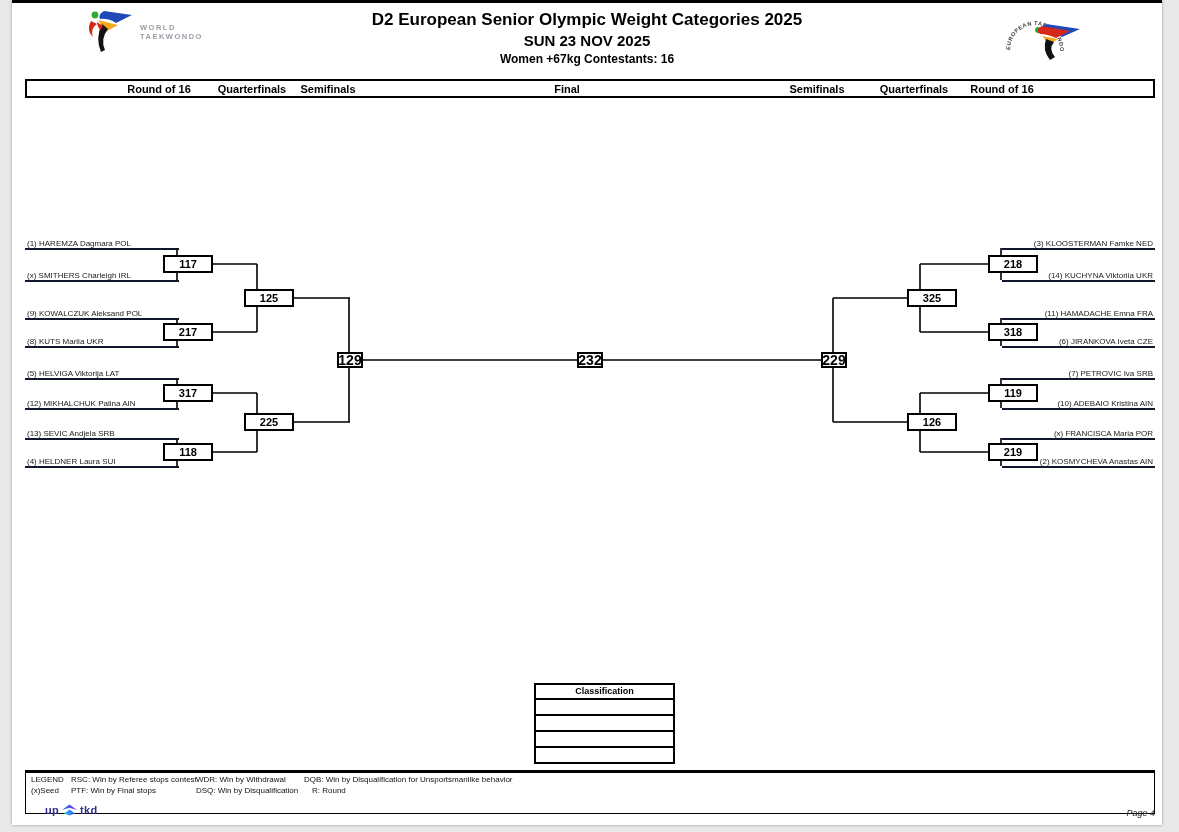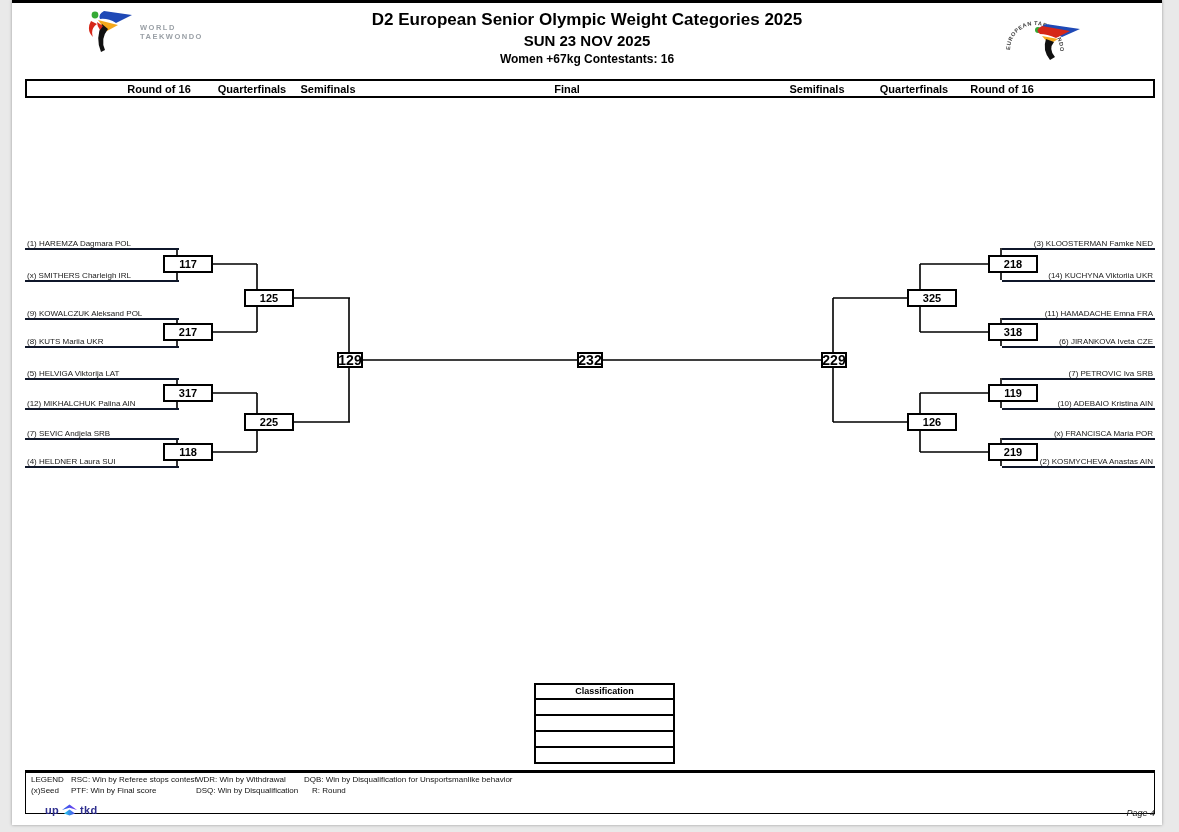--- a/index.html
+++ b/index.html
@@ -137,21 +137,21 @@
            M920,264 H1001 M920,332 H1001 M920,393 H1001 M920,452 H1001
            M1001,248 V280 M1001,318 V346 M1001,378 V408 M1001,438 V466" fill="none" stroke="#000" stroke-width="1.6"></path>
     </svg>
 
     <div class="slot L" style="top:235px">(1) HAREMZA Dagmara POL</div>
     <div class="slot L" style="top:267px">(x) SMITHERS Charleigh IRL</div>
     <div class="slot L" style="top:305px">(9) KOWALCZUK Aleksand POL</div>
     <div class="slot L" style="top:333px">(8) KUTS Mariia UKR</div>
     <div class="slot L" style="top:365px">(5) HELVIGA Viktorija LAT</div>
     <div class="slot L" style="top:395px">(12) MIKHALCHUK Palina AIN</div>
-    <div class="slot L" style="top:425px">(7) SEVIC Andjela SRB</div>
+    <div class="slot L" style="top:425px">(13) SEVIC Andjela SRB</div>
     <div class="slot L" style="top:453px">(4) HELDNER Laura SUI</div>
 
     <div class="slot R" style="top:235px">(3) KLOOSTERMAN Famke NED</div>
     <div class="slot R" style="top:267px">(14) KUCHYNA Viktoriia UKR</div>
     <div class="slot R" style="top:305px">(11) HAMADACHE Emna FRA</div>
     <div class="slot R" style="top:333px">(6) JIRANKOVA Iveta CZE</div>
     <div class="slot R" style="top:365px">(7) PETROVIC Iva SRB</div>
     <div class="slot R" style="top:395px">(10) ADEBAIO Kristina AIN</div>
     <div class="slot R" style="top:425px">(x) FRANCISCA Maria POR</div>
     <div class="slot R" style="top:453px">(2) KOSMYCHEVA Anastas AIN</div>
@@ -182,21 +182,21 @@
 
     <div class="legend">
       <div class="lrow" style="top:2px">
         <span class="litem" style="left:5px">LEGEND</span>
         <span class="litem" style="left:45px">RSC: Win by Referee stops contest</span>
         <span class="litem" style="left:170px">WDR: Win by Withdrawal</span>
         <span class="litem" style="left:278px">DQB: Win by Disqualification for Unsportsmanlike behavior</span>
       </div>
       <div class="lrow" style="top:13px">
         <span class="litem" style="left:5px">(x)Seed</span>
-        <span class="litem" style="left:45px">PTF: Win by Final score</span>
+        <span class="litem" style="left:45px">PTF: Win by Final stops</span>
         <span class="litem" style="left:170px">DSQ: Win by Disqualification</span>
         <span class="litem" style="left:286px">R: Round</span>
       </div>
     </div>
 
     <div class="brand">
       <span class="word">up</span>
       <svg width="17" height="12" viewBox="0 0 17 12">
         <defs>
           <linearGradient id="gUp1" x1="0" y1="0" x2="1" y2="0">

